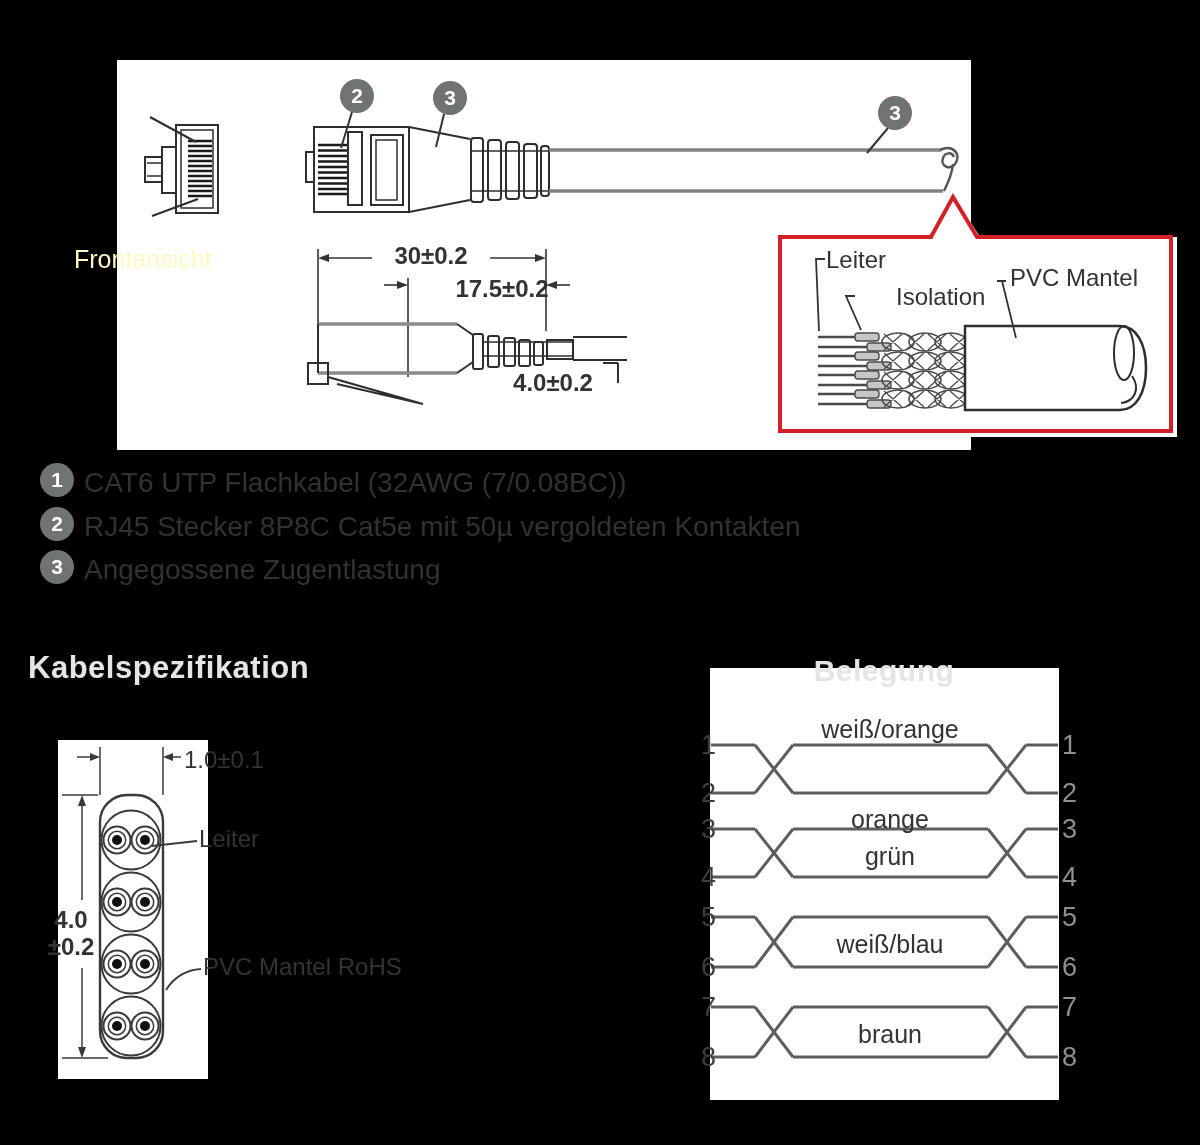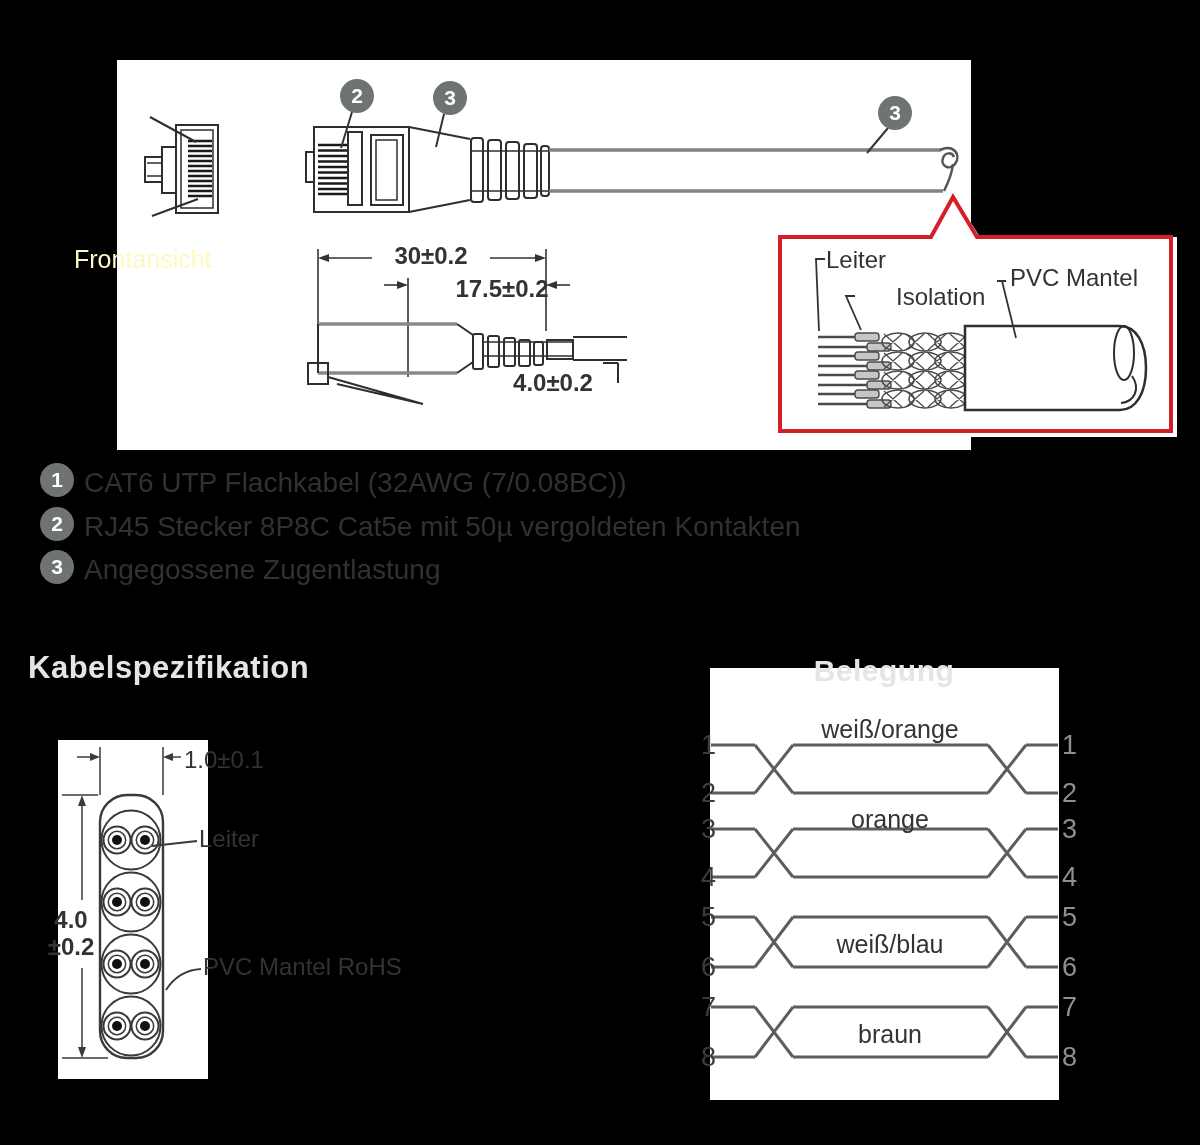--- a/index.html
+++ b/index.html
@@ -272,20 +272,21 @@
   <div class="pin pin-left" style="left:690px;top:777px;">2</div>
   <div class="pin pin-right" style="left:1062px;top:729px;">1</div>
   <div class="pin pin-right" style="left:1062px;top:777px;">2</div>
   <div class="wire-label" style="left:740px;top:714px;">weiß/orange</div>
   <div class="wire-label" style="left:740px;top:757px;margin-top:47px;">orange</div>
 
   <div class="pin pin-left" style="left:690px;top:813px;">3</div>
   <div class="pin pin-left" style="left:690px;top:861px;">4</div>
   <div class="pin pin-right" style="left:1062px;top:813px;">3</div>
   <div class="pin pin-right" style="left:1062px;top:861px;">4</div>
+  <div class="wire-label" style="left:740px;top:841px;">grün</div>
 
   <div class="pin pin-left" style="left:690px;top:901px;">5</div>
   <div class="pin pin-left" style="left:690px;top:951px;">6</div>
   <div class="pin pin-right" style="left:1062px;top:901px;">5</div>
   <div class="pin pin-right" style="left:1062px;top:951px;">6</div>
   <div class="wire-label" style="left:740px;top:929px;">weiß/blau</div>
 
   <div class="pin pin-left" style="left:690px;top:991px;">7</div>
   <div class="pin pin-left" style="left:690px;top:1041px;">8</div>
   <div class="pin pin-right" style="left:1062px;top:991px;">7</div>

